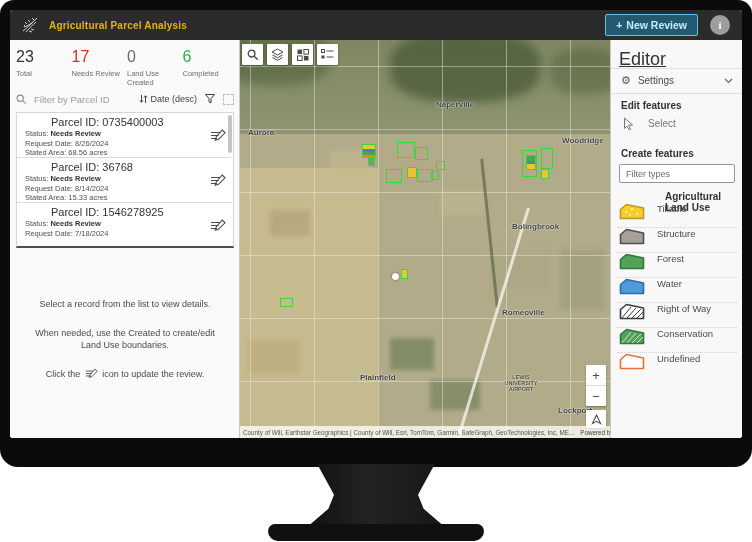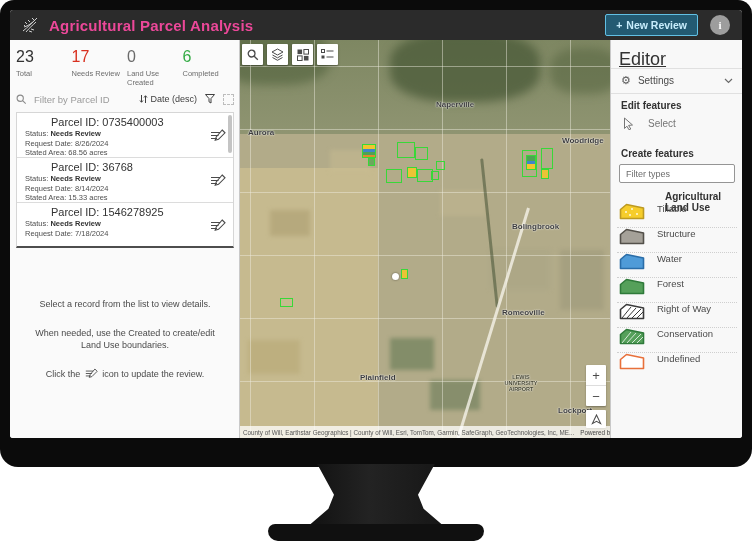--- a/index.html
+++ b/index.html
@@ -14,21 +14,21 @@
   .stand-base{position:absolute;left:268px;top:524px;width:216px;height:17px;background:#101010;
     border-radius:10px 10px 14px 14px;}
 
   
   .screen{position:absolute;left:10px;top:10px;width:732px;height:428px;background:#f7f7f7;
     overflow:hidden;border-radius:3px;}
 
   
   .app-header{position:absolute;left:0;top:0;width:732px;height:30px;background:#2b2b2b;display:flex;align-items:center;}
   .app-logo{margin-left:10px;width:20px;height:20px;flex:0 0 auto;}
-  .app-title{color:#ec4899;font-size:15px;font-weight:700;margin-left:9px;letter-spacing:.2px;}
+  .app-title{color:#eab308;font-size:10px;font-weight:700;margin-left:9px;letter-spacing:.2px;}
   .new-review-btn{position:absolute;right:44px;top:4px;height:22px;padding:0 10px;background:#235a72;
     border:1.5px solid #62c0e4;color:#c7ecfb;font-size:10.5px;font-weight:700;display:flex;align-items:center;gap:4px;
     border-radius:2px;cursor:pointer;}
   .info-btn{position:absolute;right:12px;top:5px;width:20px;height:20px;border-radius:50%;background:#9d9d9d;
     color:#ffffff;font-size:11px;font-weight:700;display:flex;align-items:center;justify-content:center;
     font-family:"Liberation Serif",serif;cursor:pointer;}
 
   
   .left-panel{position:absolute;left:0;top:30px;width:230px;height:398px;background:#fafafa;border-right:1px solid #c9c9c9;}
   .stats-row{position:absolute;left:4px;top:8px;width:222px;display:flex;text-align:left;}
@@ -364,29 +364,29 @@
           <span class="lu-label">Tillable</span>
         </div>
         <div class="lu-row">
           <svg width="26" height="17" viewBox="0 0 26 17" class="lu-swatch">
             <polygon points="1.5,15.5 1.5,6.5 7.5,1.5 24.5,5 24.5,15.5" fill="#a5a199" stroke="#53504a" stroke-width="1.6" stroke-linejoin="round"></polygon>
           </svg>
           <span class="lu-label">Structure</span>
         </div>
         <div class="lu-row">
           <svg width="26" height="17" viewBox="0 0 26 17" class="lu-swatch">
+            <polygon points="1.5,15.5 1.5,6.5 7.5,1.5 24.5,5 24.5,15.5" fill="#55a05a" stroke="#2f7a3a" stroke-width="1.6" stroke-linejoin="round"></polygon>
+          </svg>
+          <span class="lu-label">Forest</span>
+        </div>
+        <div class="lu-row">
+          <svg width="26" height="17" viewBox="0 0 26 17" class="lu-swatch">
             <polygon points="1.5,15.5 1.5,6.5 7.5,1.5 24.5,5 24.5,15.5" fill="#4f9bd8" stroke="#2a6da8" stroke-width="1.6" stroke-linejoin="round"></polygon>
           </svg>
           <span class="lu-label">Water</span>
-        </div>
-        <div class="lu-row">
-          <svg width="26" height="17" viewBox="0 0 26 17" class="lu-swatch">
-            <polygon points="1.5,15.5 1.5,6.5 7.5,1.5 24.5,5 24.5,15.5" fill="#55a05a" stroke="#2f7a3a" stroke-width="1.6" stroke-linejoin="round"></polygon>
-          </svg>
-          <span class="lu-label">Forest</span>
         </div>
         <div class="lu-row">
           <svg width="26" height="17" viewBox="0 0 26 17" class="lu-swatch">
             <polygon points="1.5,15.5 1.5,6.5 7.5,1.5 24.5,5 24.5,15.5" fill="#ffffff" stroke="#3a3a3a" stroke-width="1.6" stroke-linejoin="round"></polygon>
             <path d="M3 15 L12 4 M8 15 L17 5 M13 15 L22 6 M18 15 L24 9" stroke="#3a3a3a" stroke-width="1" fill="none"></path>
           </svg>
           <span class="lu-label">Right of Way</span>
         </div>
         <div class="lu-row">
           <svg width="26" height="17" viewBox="0 0 26 17" class="lu-swatch">

